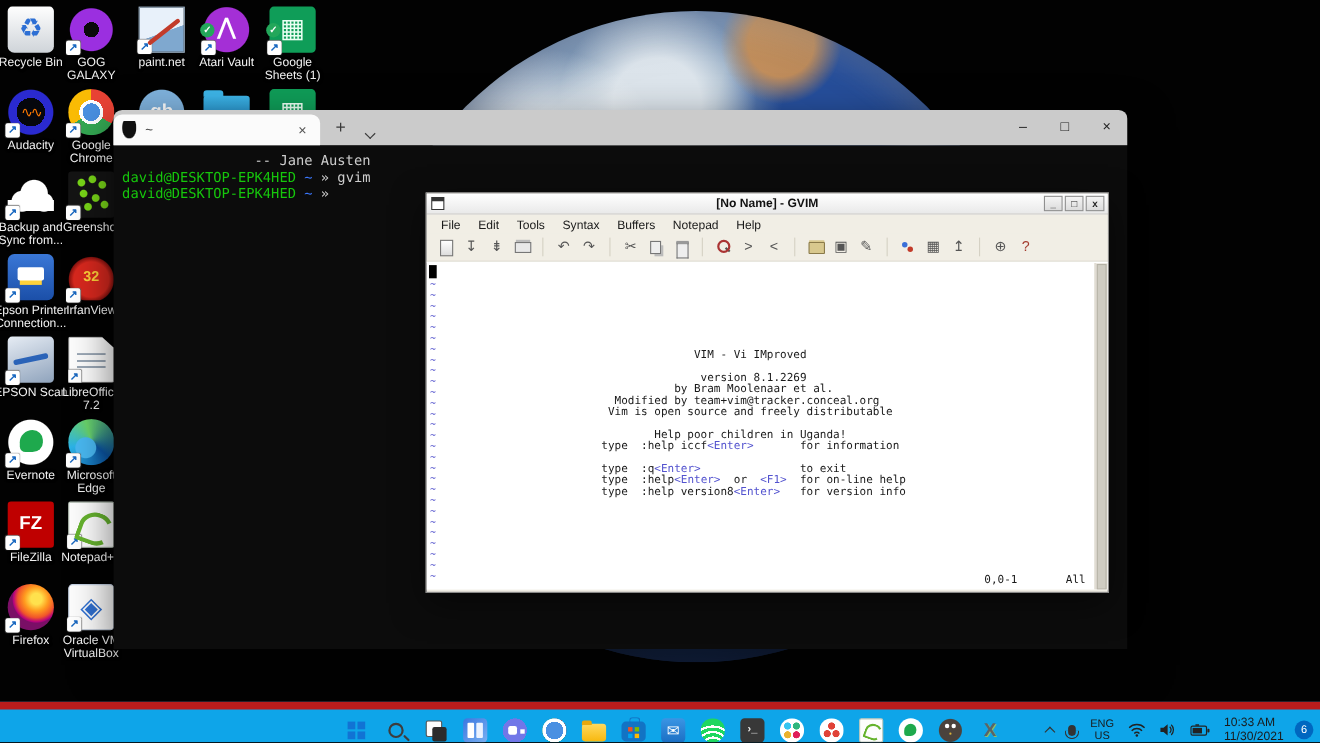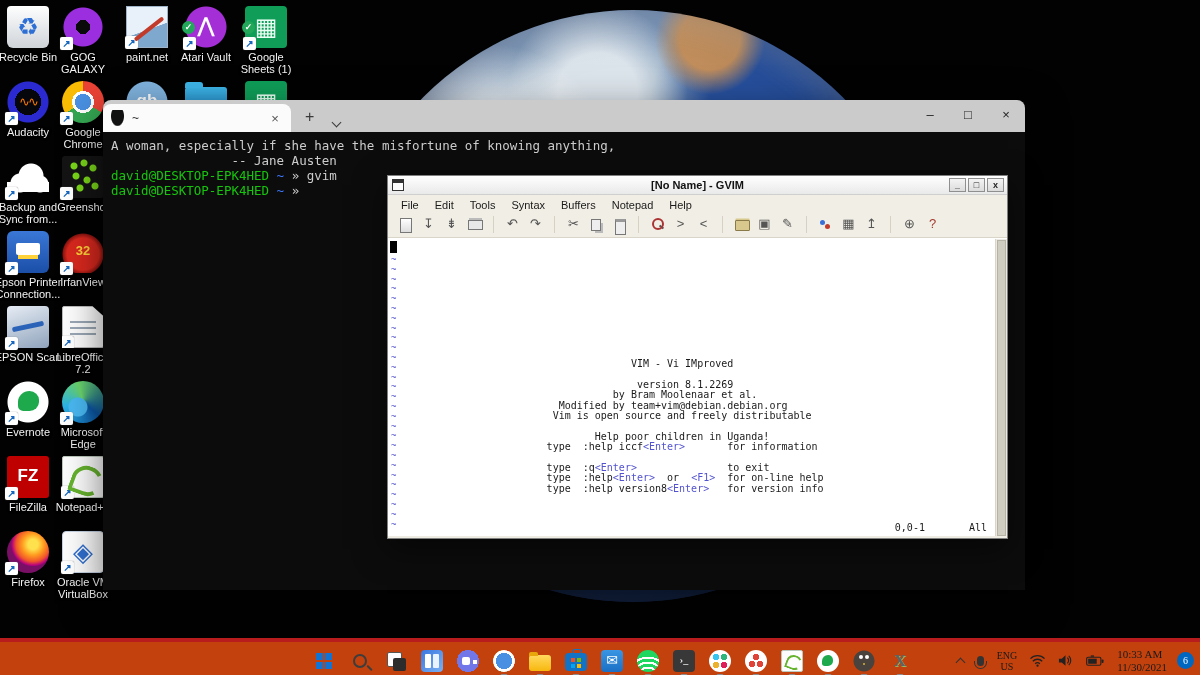--- a/index.html
+++ b/index.html
@@ -155,29 +155,29 @@
   .ti.dots::after { content:""; position:absolute; left:9px; top:9px; width:5px; height:5px;
         border-radius:50%; background:#c23b2a; }
   .gvim-textarea { position:relative; background:#ffffff; height:298px; border-top:1px solid #fff; overflow:hidden; }
   .gvim-scroll { position:absolute; right:0; top:0; width:12px; height:100%; background:#ece9e2;
         border-left:1px solid #d9d5c9; }
   .gvim-thumb { margin:1px; width:9px; height:296px; background:#cfccc2; border:1px solid #b5b2a6; cursor:pointer; }
   .vim-cursor { position:absolute; left:2px; top:2px; width:7px; height:12px; background:#000; }
   .tilde-col { position:absolute; left:3px; top:16px; color:#4646c8;
         font-family:"DejaVu Sans Mono", monospace; font-size:9px; line-height:9.8px; }
   .vim-welcome { position:absolute; left:48%; top:79px; transform:translateX(-50%);
-        font-family:"DejaVu Sans Mono", monospace; font-size:10px; line-height:10.4px; color:#1a1a1a;margin-top:41px; }
+        font-family:"DejaVu Sans Mono", monospace; font-size:10px; line-height:10.4px; color:#1a1a1a; }
   .vline { white-space:pre; }
   .c-text { color:#1a1a1a; } .c-special { color:#5353cf; }
   .gvim-status { position:absolute; bottom:3px; right:20px; display:flex; gap:44px;
         font-family:"DejaVu Sans Mono", monospace; font-size:10px; color:#1a1a1a;margin-top:20px; }
 
   
-  .taskbar { position:absolute; left:0; bottom:0; width:1200px; height:37px; background:#c2410c;
-        border-top:4px solid #b91c1c; z-index:5; display:flex; align-items:center;font-family:Liberation Serif, serif; }
+  .taskbar { position:absolute; left:0; bottom:0; width:1200px; height:37px; background:#0ea5e9;
+        border-top:7px solid #b91c1c; z-index:5; display:flex; align-items:center; }
   .tb-center { position:absolute; left:306px; top:0; height:37px; display:flex; align-items:center; }
   .tbi { position:relative; width:36px; height:37px; display:flex; align-items:center; justify-content:center;
         cursor:pointer; }
   .tbi .glyph { width:22px; height:22px; position:relative; }
   .indicator { position:absolute; bottom:2px; left:50%; transform:translateX(-50%); width:7px; height:3px;
         border-radius:2px; background:#8a8d92; }
 
   .t-start::after { content:""; position:absolute; left:3px; top:3px; width:7px; height:7px; background:#1173d4;
         box-shadow:9px 0 #1173d4, 0 9px #1173d4, 9px 9px #1173d4; }
   .t-search { border:2.2px solid #3d3d3d; border-radius:50%; width:14px !important; height:14px !important; margin:2px; }
@@ -395,21 +395,20 @@
       </div>
       <span class="term-newtab">+</span>
       <span class="term-chevron"><span class="chevdown"></span></span>
       <div class="term-controls">
         <span class="term-ctl">–</span>
         <span class="term-ctl">□</span>
         <span class="term-ctl">×</span>
       </div>
     </div>
     <div class="term-body" id="term-body">
-        <div class="tline"><span class="c-fg">A woman, especially if she have the misfortune of knowing anything,</span></div>
         <div class="tline"><span class="c-fg">                -- Jane Austen</span></div>
         <div class="tline"><span class="c-green">david@DESKTOP-EPK4HED</span><span class="c-blue"> ~</span><span class="c-fg"> » </span><span class="c-fg">gvim</span></div>
         <div class="tline"><span class="c-green">david@DESKTOP-EPK4HED</span><span class="c-blue"> ~</span><span class="c-fg"> »</span></div>
       </div>
   </div>
 
   <div class="gvim">
     <div class="gvim-titlebar">
       <span class="gvim-appicon"></span>
       <div class="gvim-title">[No Name] - GVIM</div>
@@ -486,21 +485,21 @@
           <div>~</div>
           <div>~</div>
           <div>~</div>
           <div>~</div>
         </div>
       <div class="vim-welcome" id="vim-welcome">
           <div class="vline"><span class="c-text">              VIM - Vi IMproved</span></div>
           <div class="vline"><span class="c-text"> </span></div>
           <div class="vline"><span class="c-text">               version 8.1.2269</span></div>
           <div class="vline"><span class="c-text">           by Bram Moolenaar et al.</span></div>
-          <div class="vline"><span class="c-text">  Modified by team+vim@debian.debian.org</span></div>
+          <div class="vline"><span class="c-text">  Modified by team+vim@tracker.conceal.org</span></div>
           <div class="vline"><span class="c-text"> Vim is open source and freely distributable</span></div>
           <div class="vline"><span class="c-text"> </span></div>
           <div class="vline"><span class="c-text">        Help poor children in Uganda!</span></div>
           <div class="vline"><span class="c-text">type  :help iccf</span><span class="c-special">&lt;Enter&gt;</span><span class="c-text">       for information</span></div>
           <div class="vline"><span class="c-text"> </span></div>
           <div class="vline"><span class="c-text">type  :q</span><span class="c-special">&lt;Enter&gt;</span><span class="c-text">               to exit</span></div>
           <div class="vline"><span class="c-text">type  :help</span><span class="c-special">&lt;Enter&gt;</span><span class="c-text">  or  </span><span class="c-special">&lt;F1&gt;</span><span class="c-text">  for on-line help</span></div>
           <div class="vline"><span class="c-text">type  :help version8</span><span class="c-special">&lt;Enter&gt;</span><span class="c-text">   for version info</span></div>
         </div>
       <div class="gvim-status">

